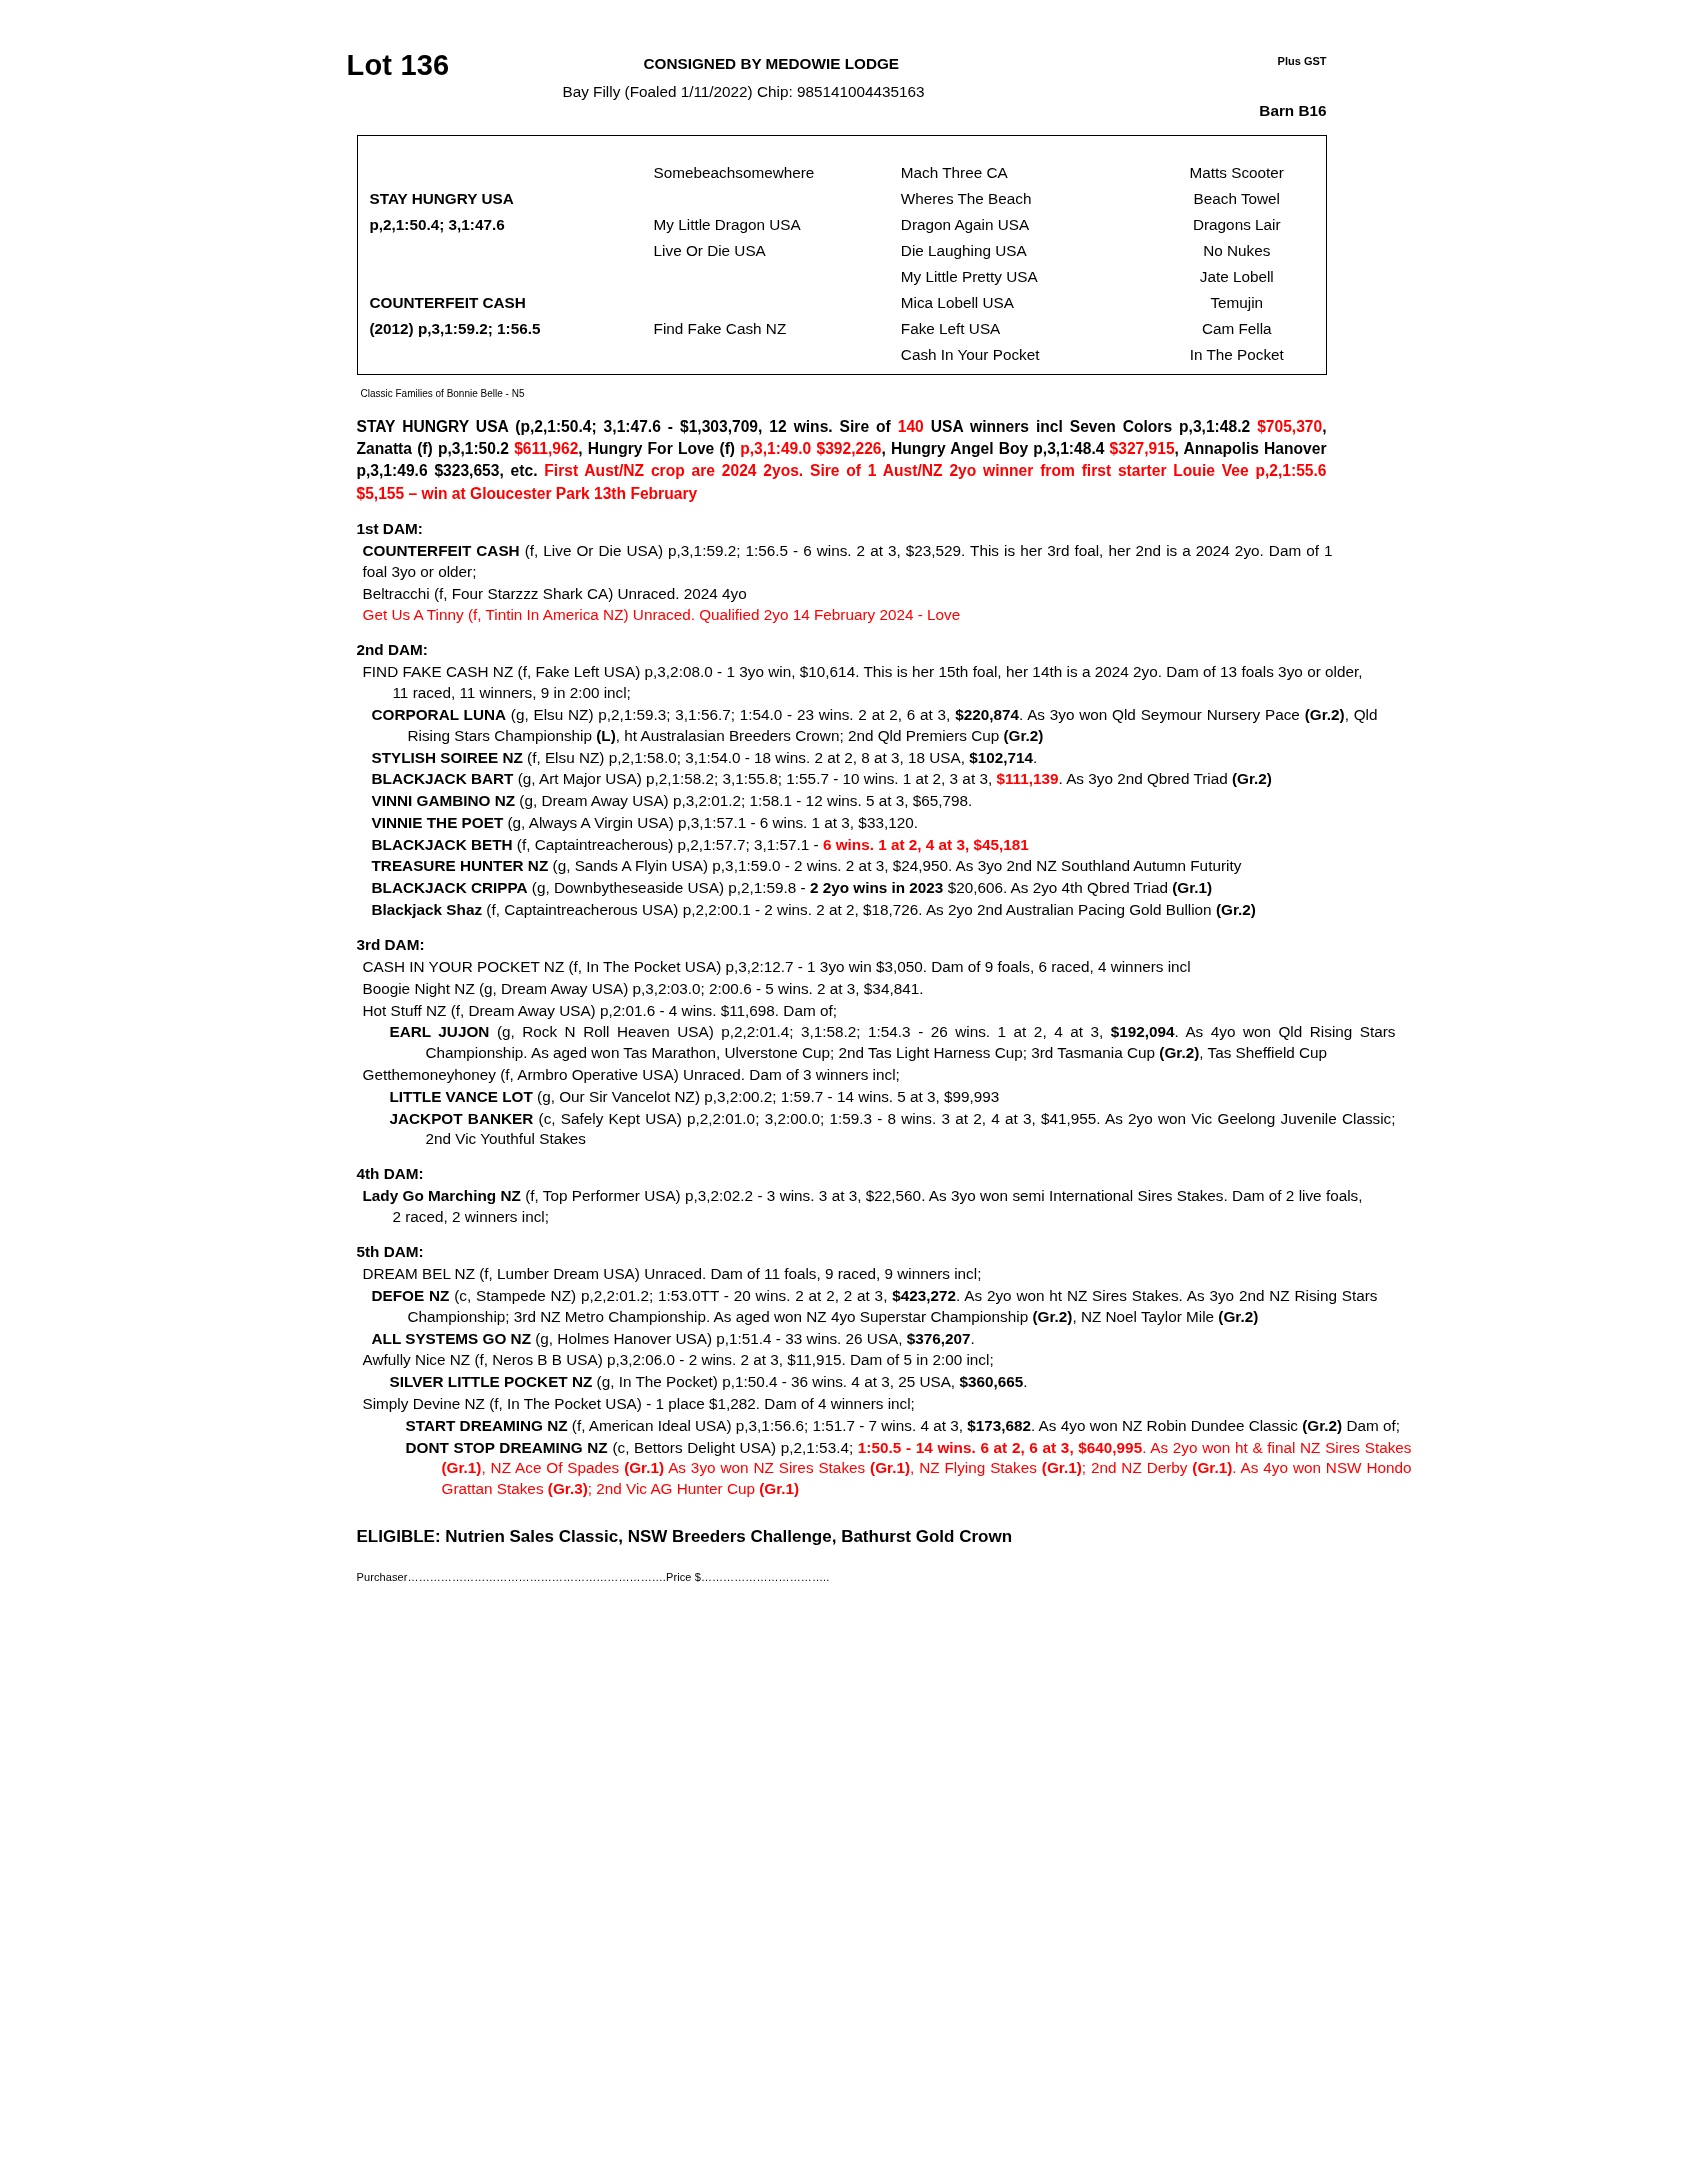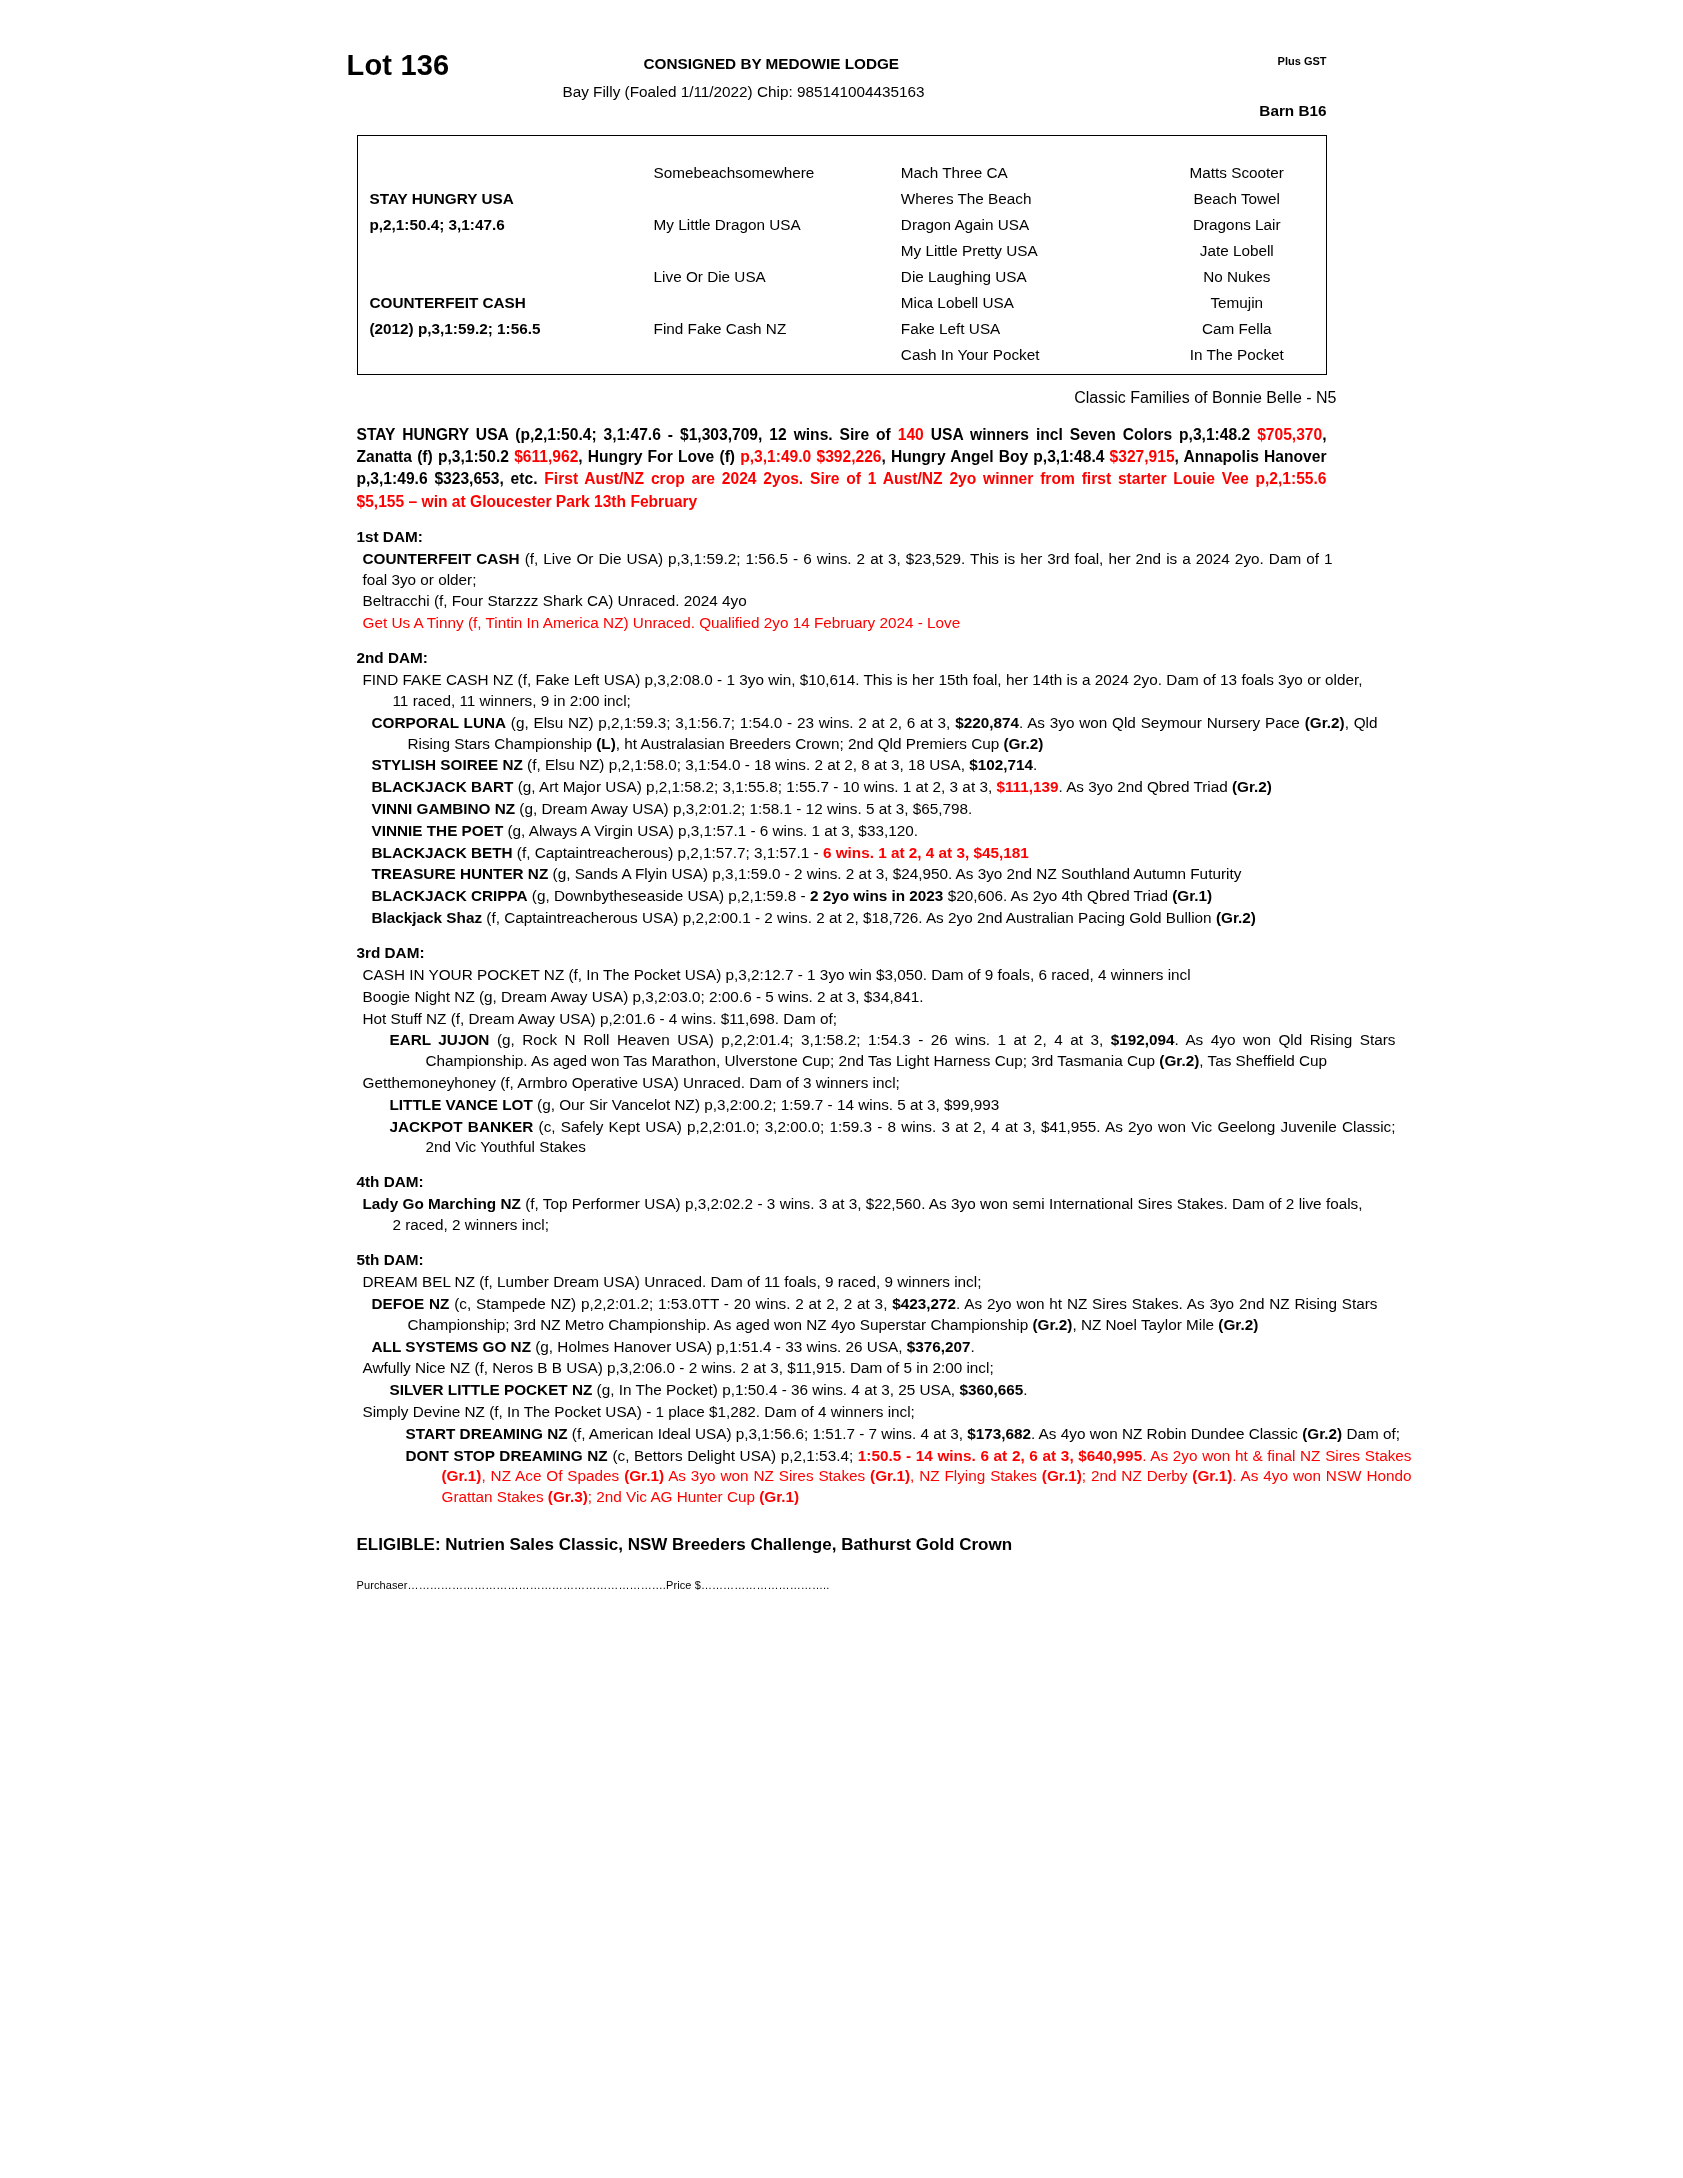--- a/index.html
+++ b/index.html
@@ -83,22 +83,21 @@
   }
   .ped-c1 { width: 297px; padding-left: 12px; box-sizing: border-box; }
   .ped-c2 { width: 248px; box-sizing: border-box; }
   .ped-c3 { width: 248px; box-sizing: border-box; }
   .ped-c4 { width: 178px; box-sizing: border-box; text-align: center; }
   .ped-line { height: 26px; line-height: 26px; white-space: nowrap; }
   .b { font-weight: bold; }
 
   .classic-fam {
     margin: 12px 0 0 14px;
-    font-size: 16px;
-    text-align: right;
+    font-size: 10px;
   }
 
   
   .sire-para {
     margin: 16px 0 0 10px;
     width: 970px;
     font-weight: bold;
     text-align: justify;
     font-size: 15.6px;
     line-height: 1.42;
@@ -196,41 +195,41 @@
           </div>
       <div class="ped-c4">
             <div class="ped-line">Dragons Lair</div>
           </div>
     </div>
     <div class="ped-row">
       <div class="ped-c1">
             <div class="ped-line">&nbsp;</div>
           </div>
       <div class="ped-c2">
+            <div class="ped-line">Live Or Die USA</div>
+          </div>
+      <div class="ped-c3">
+            <div class="ped-line">Die Laughing USA</div>
+          </div>
+      <div class="ped-c4">
+            <div class="ped-line">No Nukes</div>
+          </div>
+    </div>
+    <div class="ped-row">
+      <div class="ped-c1">
+            <div class="ped-line">&nbsp;</div>
+          </div>
+      <div class="ped-c2">
             <div class="ped-line">&nbsp;</div>
           </div>
       <div class="ped-c3">
             <div class="ped-line">My Little Pretty USA</div>
           </div>
       <div class="ped-c4">
             <div class="ped-line">Jate Lobell</div>
-          </div>
-    </div>
-    <div class="ped-row">
-      <div class="ped-c1">
-            <div class="ped-line">&nbsp;</div>
-          </div>
-      <div class="ped-c2">
-            <div class="ped-line">Live Or Die USA</div>
-          </div>
-      <div class="ped-c3">
-            <div class="ped-line">Die Laughing USA</div>
-          </div>
-      <div class="ped-c4">
-            <div class="ped-line">No Nukes</div>
           </div>
     </div>
     <div class="ped-row">
       <div class="ped-c1">
             <div class="ped-line b">COUNTERFEIT CASH</div>
           </div>
       <div class="ped-c2">
             <div class="ped-line">&nbsp;</div>
           </div>
       <div class="ped-c3">

